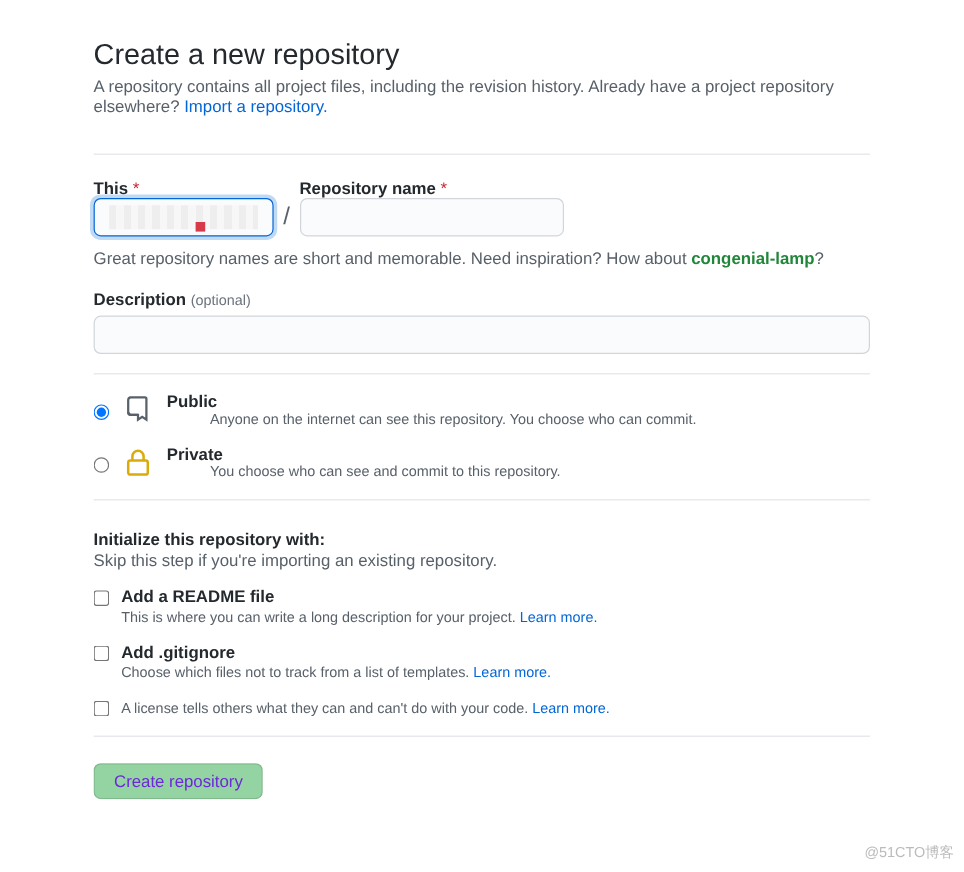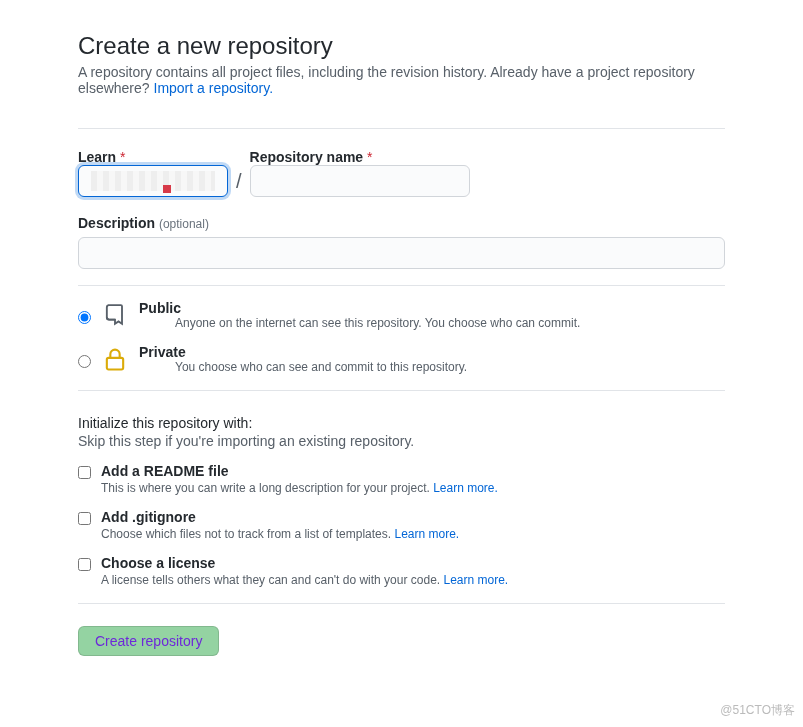--- a/index.html
+++ b/index.html
@@ -55,21 +55,21 @@
     .text-input.full { width: 100%; }
     .hint { color: #586069; font-size: 14px; margin-top: 6px; }
     .suggestion { color: #22863a; font-weight: 600; }
     .optional { color: #6a737d; font-weight: 400; font-size: 12px; }
     .radio-option { display: flex; align-items: center; gap: 10px; margin: 14px 0; }
     .radio-option input[type=radio] { margin-top: 4px; }
     .radio-icon { width: 28px; height: 28px; flex-shrink: 0; }
     .radio-text { flex: 1; }
     .radio-title { font-weight: 600; font-size: 14px; }
     .radio-desc { color: #586069; font-size: 12px; margin-left: 36px; }
-    .section-title { font-weight: 400; margin-top: 24px; }
+    .section-title { font-weight: 700; margin-top: 24px; }
     .section-sub { color: #586069; font-size: 14px; margin-top: 2px; margin-bottom: 12px; }
     .checkbox-option { display: flex; align-items: flex-start; gap: 10px; margin: 14px 0; }
     .checkbox-option input[type=checkbox] { margin-top: 3px; }
     .checkbox-text { flex: 1; }
     .checkbox-title { font-weight: 600; font-size: 14px; }
     .checkbox-desc { color: #586069; font-size: 12px; margin-top: 2px; }
     .btn-primary {
       background: #94d3a2;
       color: #6d28d9;
       border: 1px solid rgba(27,31,35,0.15);
@@ -95,38 +95,41 @@
 <p class="subhead">
   <span>A repository contains all project files, including the revision history. Already have a project repository elsewhere? </span>
   <a href="#">Import a repository.</a>
 </p>
 <hr>
 
 <div class="form-group">
   <div class="input-row">
     <div class="label-col">
       <div>
-        <span class="field-label">Learn</span>
+        <span class="field-label">This</span>
         <span class="required">*</span>
       </div>
       <div class="owner-select">
         <div class="owner-content"></div>
       </div>
     </div>
     <div class="label-col">
       <div>&nbsp;</div>
       <span class="slash">/</span>
     </div>
     <div class="label-col">
       <div>
         <span class="field-label">Repository name</span>
         <span class="required">*</span>
       </div>
       <input type="text" class="text-input" style="">
     </div>
+  </div>
+  <div class="hint">
+    <span>Great repository names are short and memorable. Need inspiration? How about </span><span class="suggestion">congenial-lamp</span><span>?</span>
   </div>
 </div>
 
 <div class="desc-block">
   <div class="field-label">
     <span>Description</span>
     <span class="optional">(optional)</span>
   </div>
   <input type="text" class="text-input full" style="">
 </div>
@@ -178,21 +181,20 @@
     <div class="checkbox-title">Add .gitignore</div>
     <div class="checkbox-desc">
       <span>Choose which files not to track from a list of templates. </span><a href="#">Learn more.</a>
     </div>
   </div>
 </div>
 
 <div class="checkbox-option">
   <input type="checkbox" style="">
   <div class="checkbox-text">
-    <div class="checkbox-title">Choose a license</div>
     <div class="checkbox-desc">
       <span>A license tells others what they can and can't do with your code. </span><a href="#">Learn more.</a>
     </div>
   </div>
 </div>
 
 <hr class="hr-spaced">
 
 <button class="btn-primary">Create repository</button>
 

